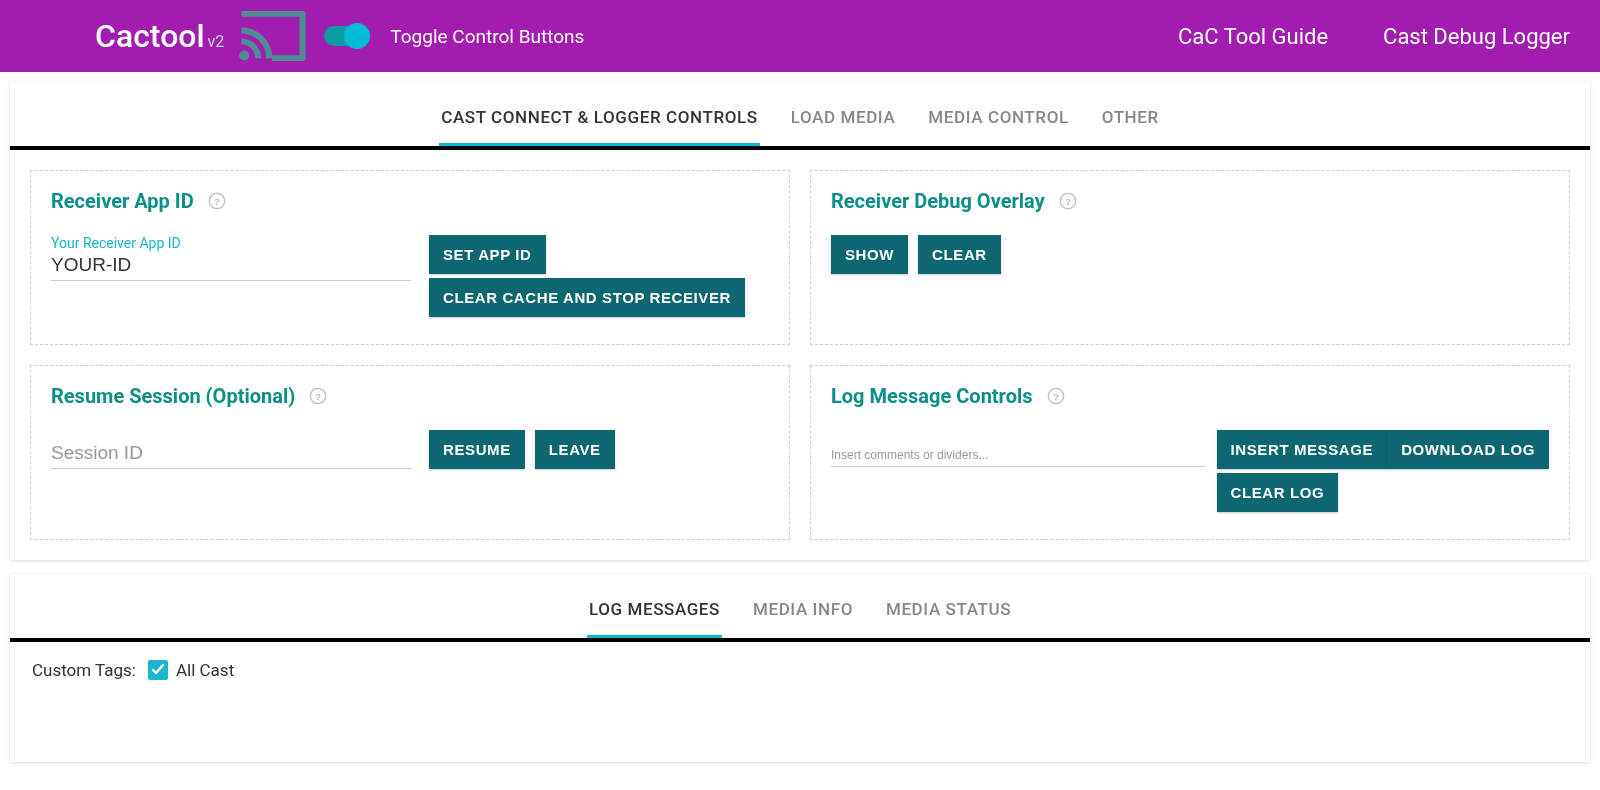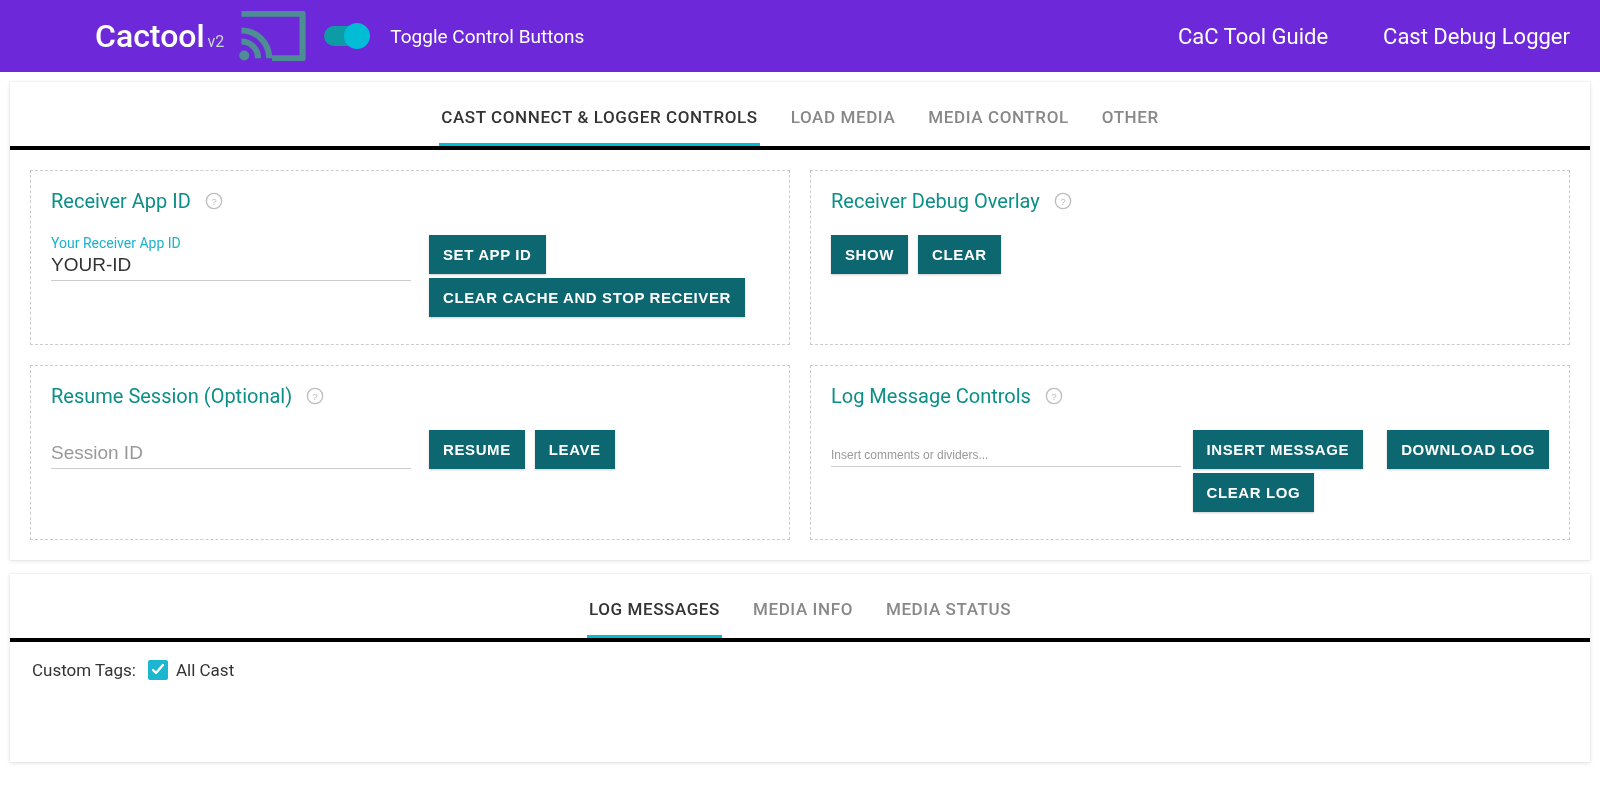--- a/index.html
+++ b/index.html
@@ -3,21 +3,21 @@
 <meta charset="utf-8">
 <style>
   * { box-sizing: border-box; margin: 0; padding: 0; }
   body {
     font-family: -apple-system, BlinkMacSystemFont, "Segoe UI", Roboto, Helvetica, Arial, sans-serif;
     background: #fff;
     color: #333;
     width: 1600px;
   }
   .header {
-    background: #6d28d9;
+    background: #a21caf;
     height: 72px;
     display: flex;
     align-items: center;
     padding: 0 30px 0 95px;
     color: #fff;
   }
   .brand {
     display: flex;
     align-items: baseline;
     gap: 3px;
@@ -101,21 +101,21 @@
     padding: 20px;
   }
   .card {
     border: 1px dashed #ccc;
     padding: 18px 20px 22px 20px;
     min-height: 175px;
   }
   .card-title {
     color: #0b8f86;
     font-size: 20px;
-    font-weight: 400;
+    font-weight: 700;
     display: flex;
     align-items: center;
     gap: 14px;
     margin-bottom: 22px;
   }
   .help-icon {
     width: 18px;
     height: 18px;
     display: inline-flex;
   }
@@ -169,21 +169,21 @@
     display: flex;
     gap: 10px;
   }
   .log-row {
     display: flex;
     align-items: flex-start;
     gap: 12px;
   }
   .log-input-wrap { flex: 1; padding-top: 14px;}
   .log-btns { display: flex; flex-direction: column; gap: 4px; align-items:flex-start;}
-  .log-btns-top { display: flex; gap: 24px; }
+  .log-btns-top { display: flex; gap: 0; }
   .panel2 {
     margin-top: 14px;
   }
   .custom-tags {
     padding: 18px 22px;
     display: flex;
     align-items: center;
     gap: 8px;
     font-size: 17px;
     min-height: 120px;

